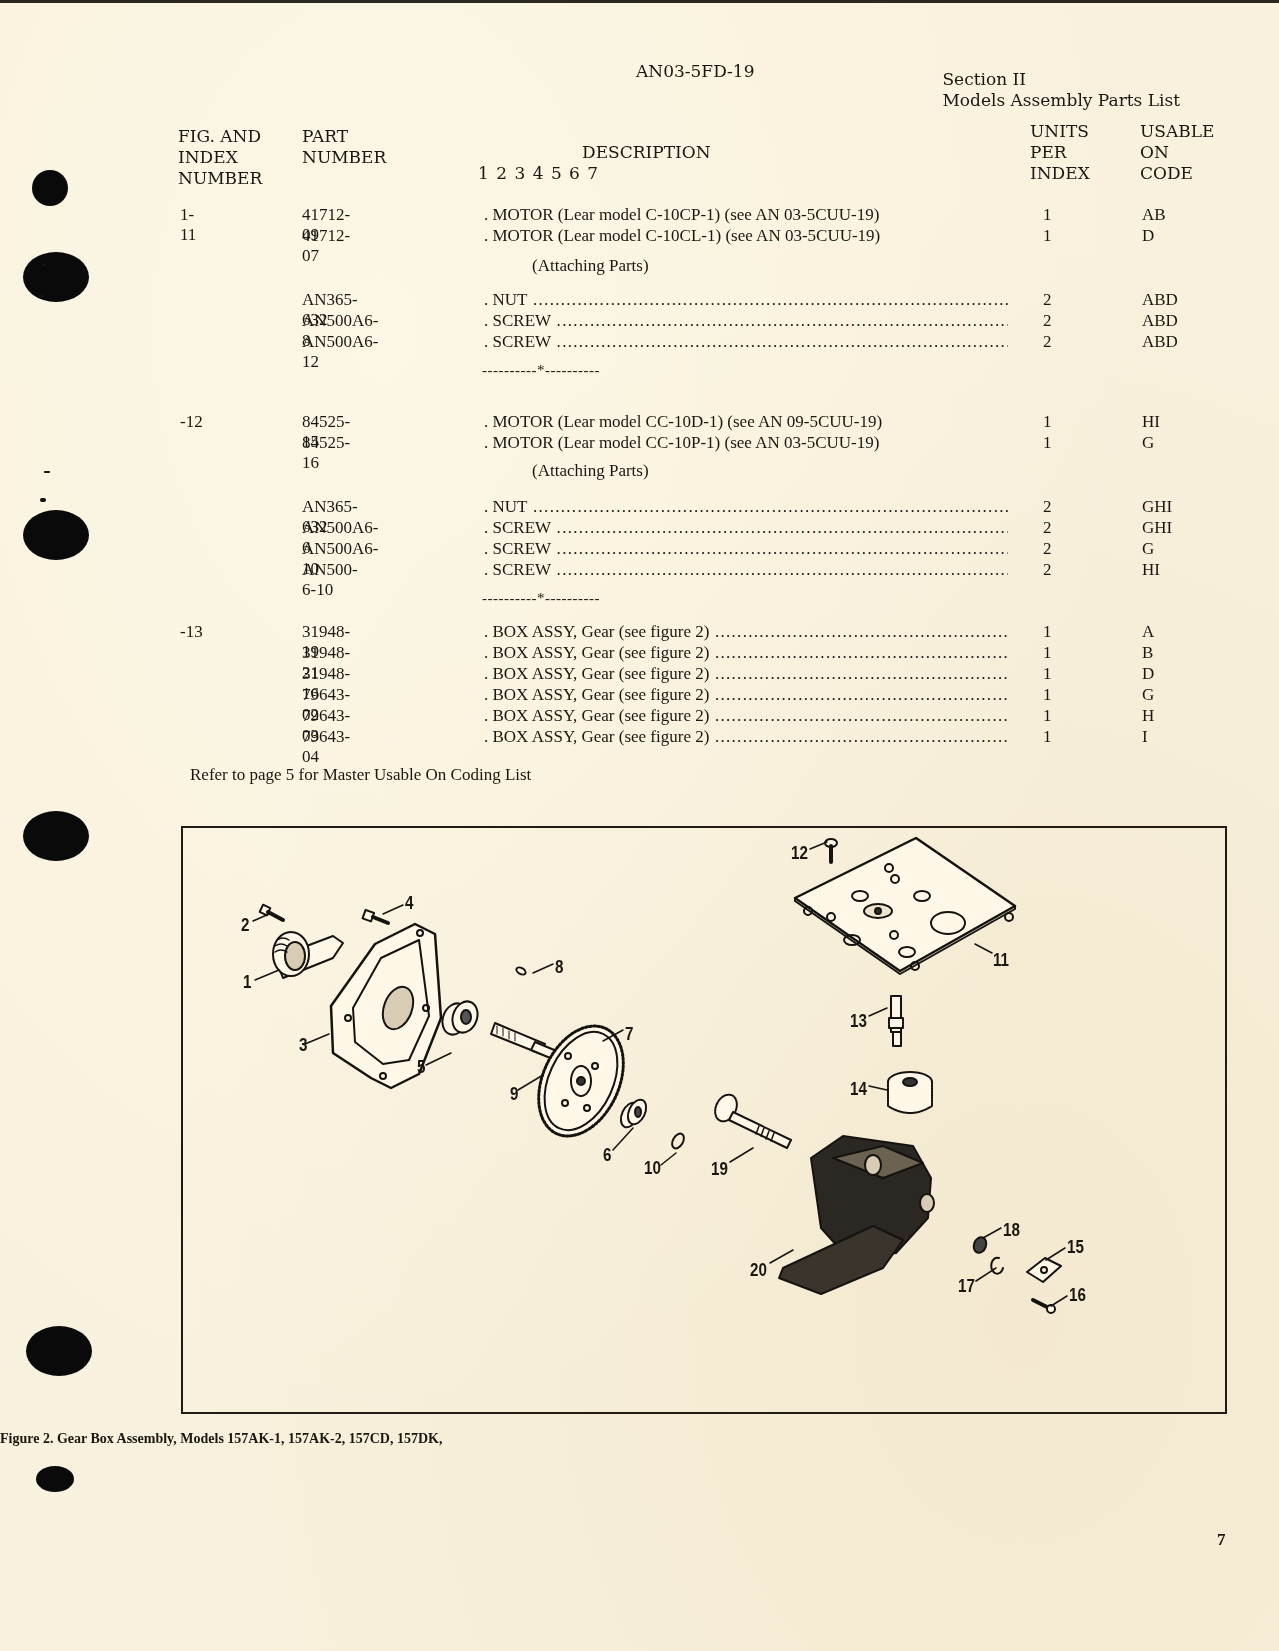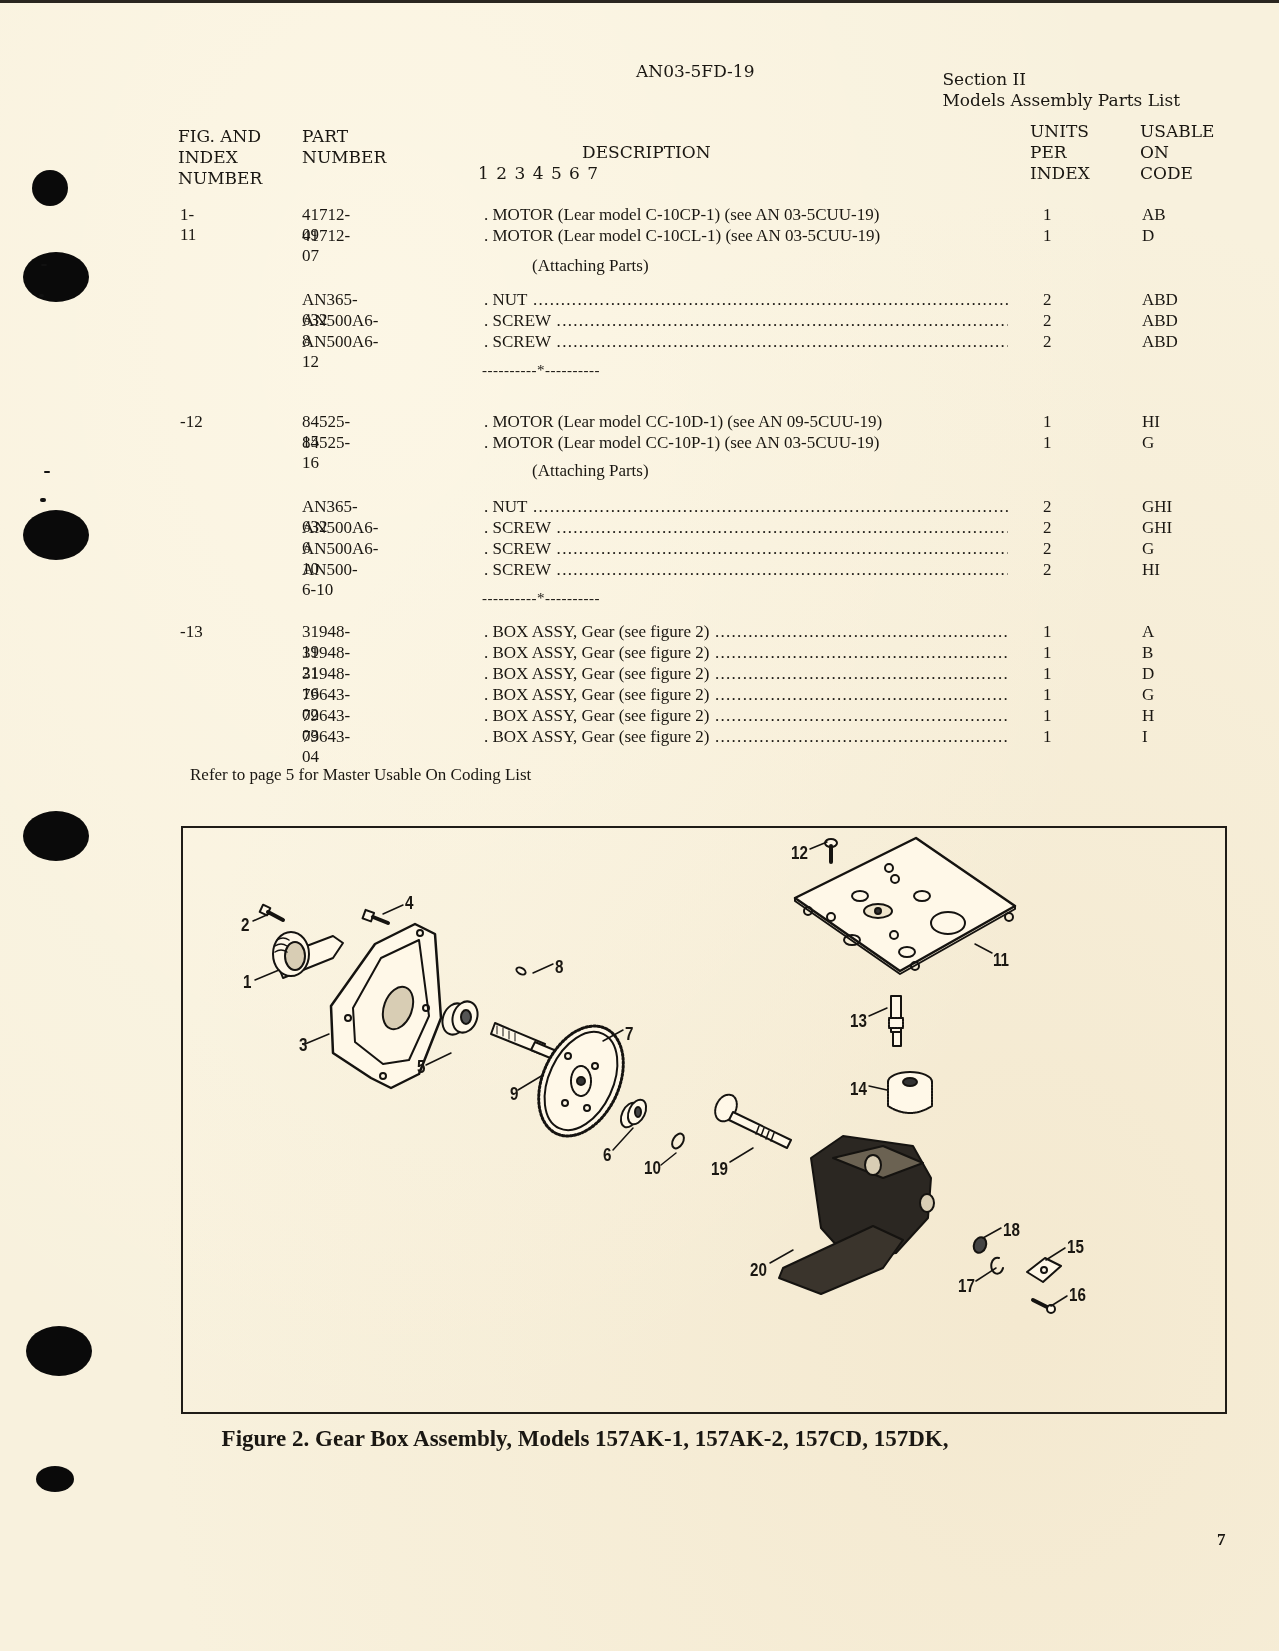--- a/index.html
+++ b/index.html
@@ -45,22 +45,22 @@
   .sub { position: absolute; left: 532px; font-family: "Liberation Serif", serif; font-size: 17px; }
   .sep { position: absolute; left: 482px; font-family: "Liberation Serif", serif; font-size: 15px; letter-spacing: 0.5px; }
   .note { position: absolute; left: 190px; top: 765px; font-family: "Liberation Serif", serif; font-size: 17px; }
 
   .figure-box {
     position: absolute; left: 181px; top: 826px; width: 1042px; height: 584px;
     border: 2px solid #1f1c17;
   }
   .callout { position: absolute; font-family: "Liberation Sans", sans-serif; font-weight: bold; font-size: 19px; transform: scaleX(0.8); transform-origin: left center; }
   .caption {
-    position: absolute; left: 0; width: 1170px; top: 1428px; text-align: center;
-    font-family: "Liberation Serif", serif; font-size: 23px; line-height: 22px; font-weight: bold;
+    position: absolute; left: 0; width: 1170px; top: 1428px; 
+    font-family: "Liberation Serif", serif; font-size: 14px; line-height: 22px; font-weight: bold;
   }
   .pagenum { position: absolute; left: 1217px; top: 1530px; font-family: "Liberation Serif", serif; font-weight: bold; font-size: 17px; }
 </style>
 </head>
 <body>
 
 <div class="page-bg"></div>
 <div class="top-edge"></div>
 
 <div class="punch" style="left:32px;top:170px;width:36px;height:36px;"></div>

